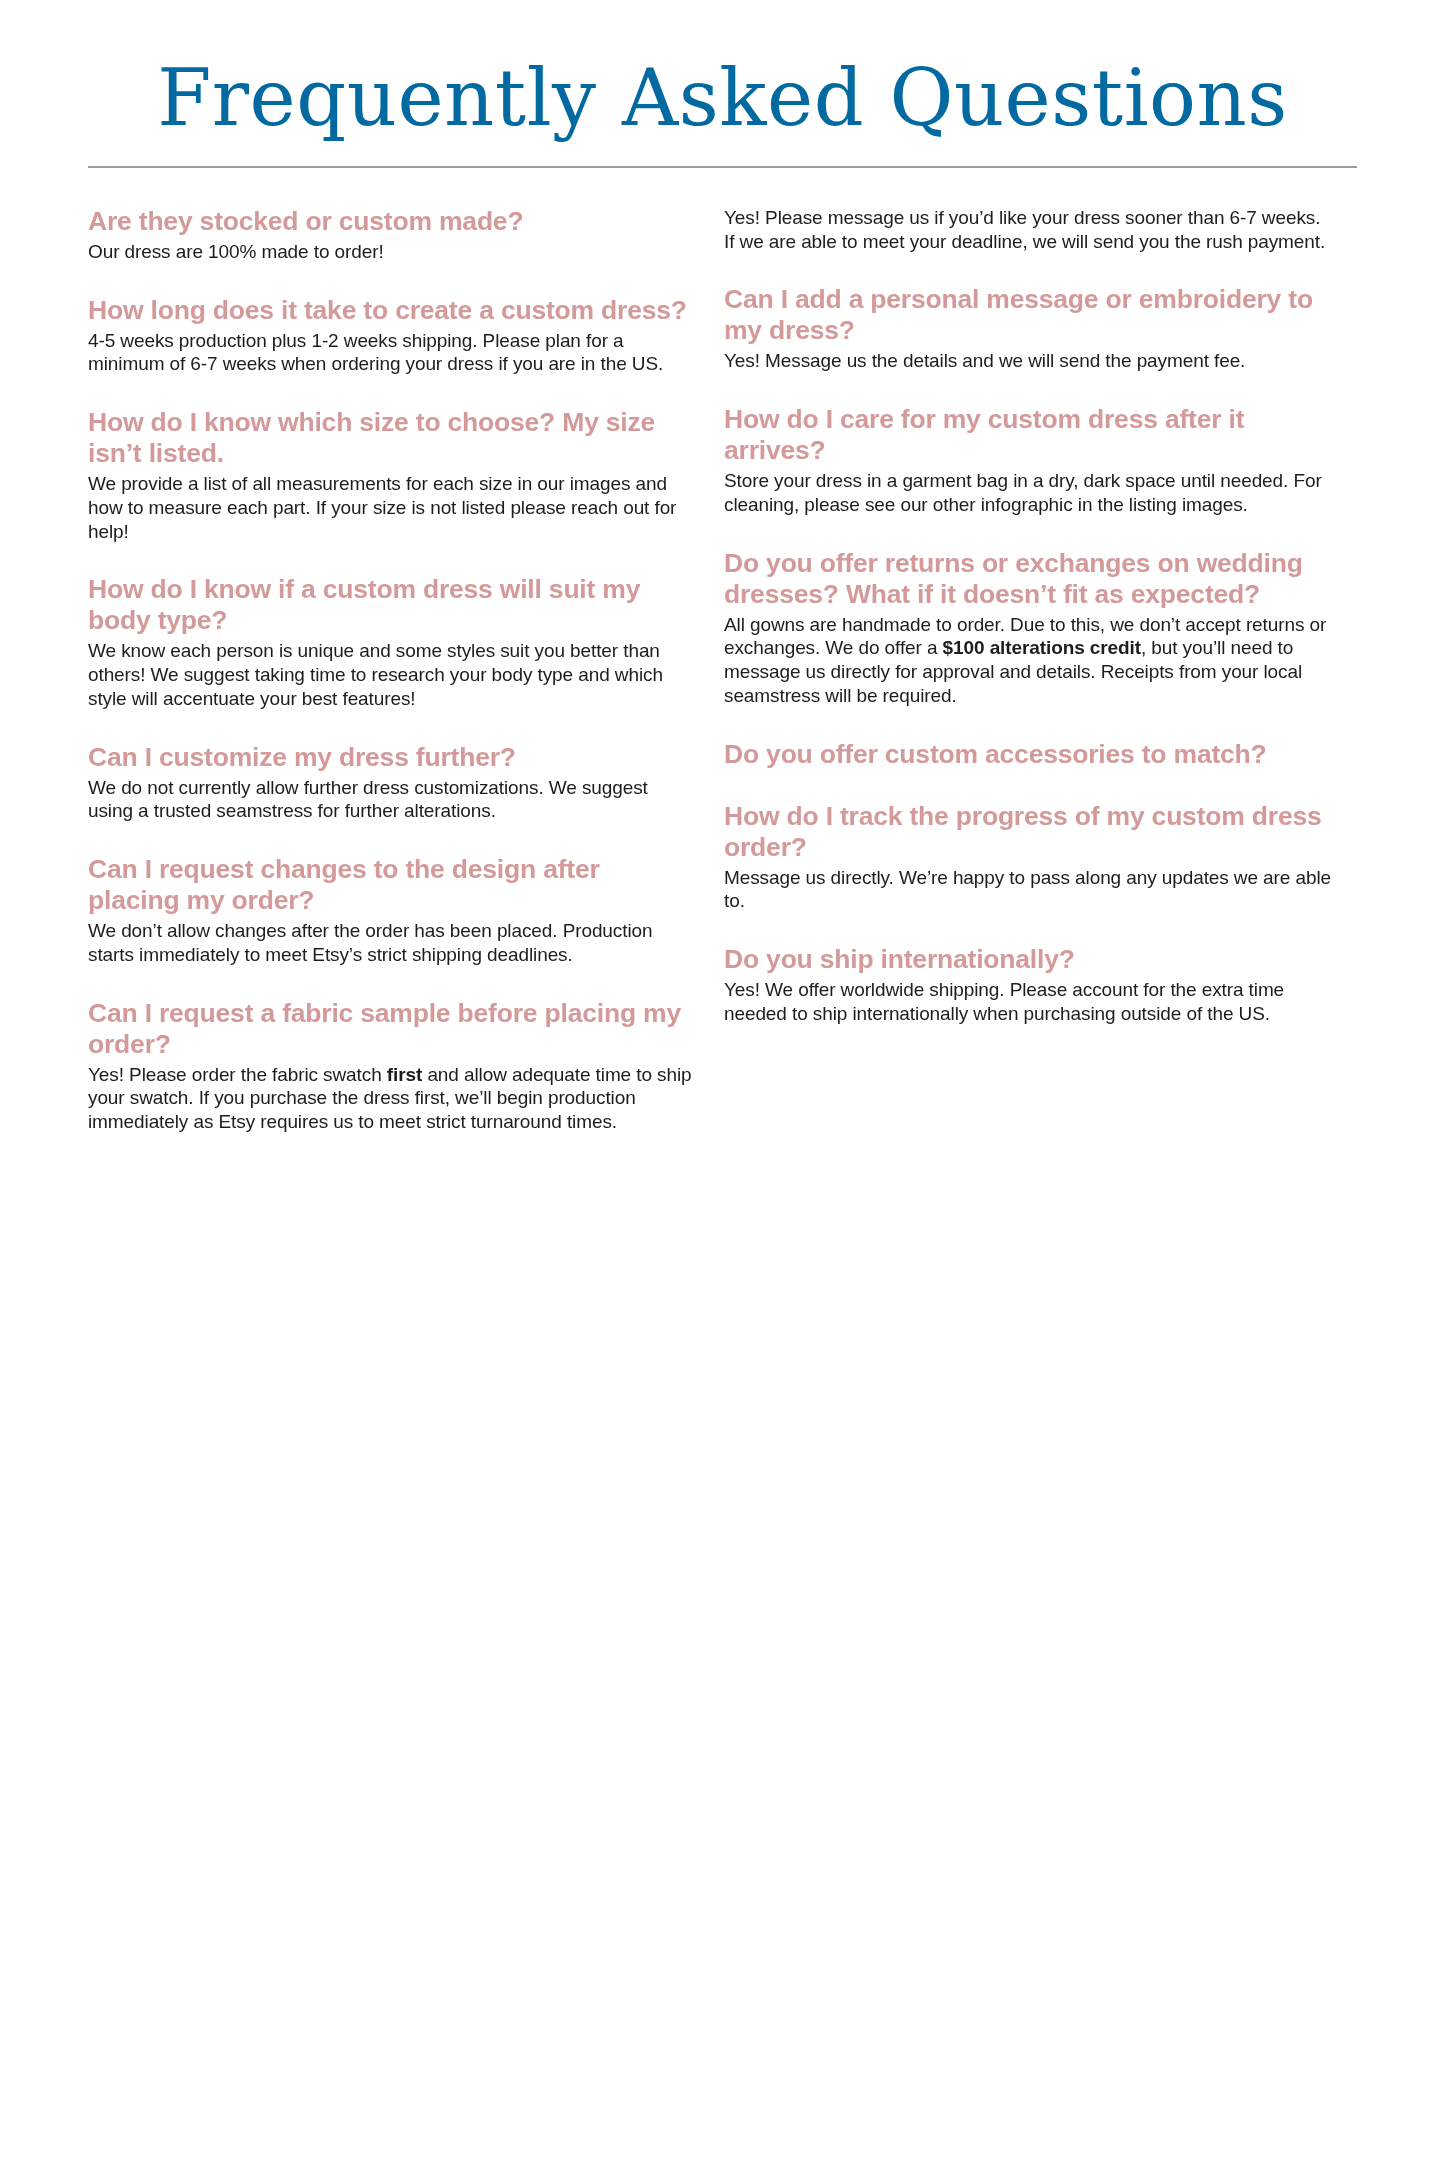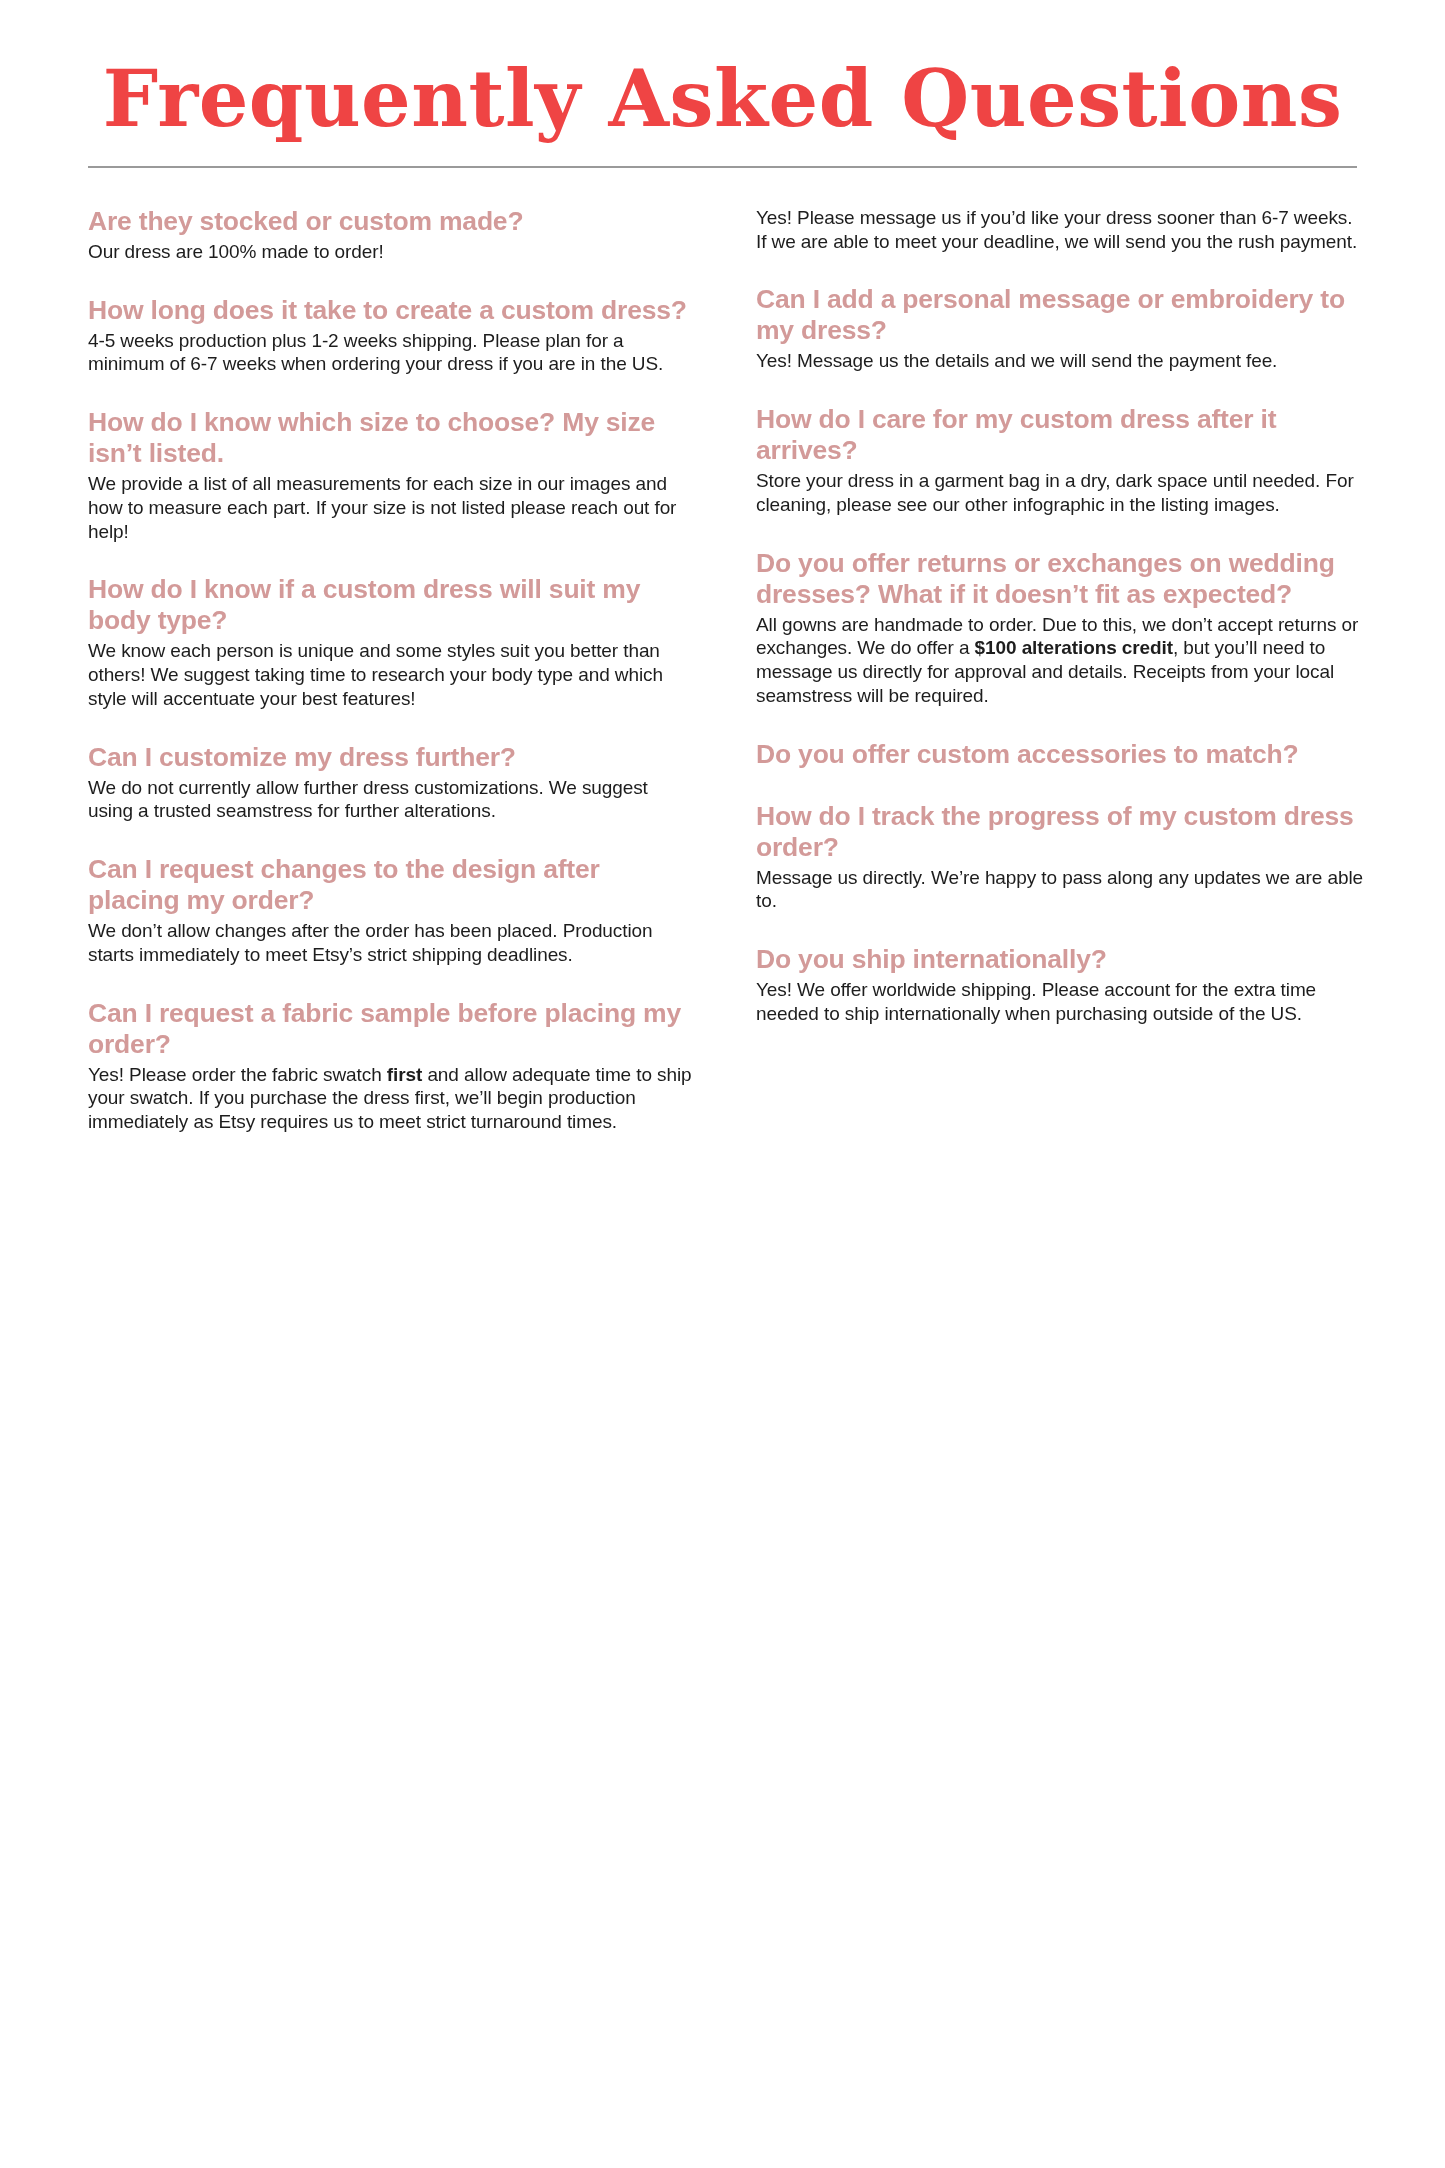--- a/index.html
+++ b/index.html
@@ -17,40 +17,40 @@
   .page {
     position: relative;
     width: 1445px;
     height: 2168px;
     box-sizing: border-box;
     padding: 58px 88px 0 88px;
     background: #ffffff;
   }
   .page-title {
     font-family: "DejaVu Serif", "Liberation Serif", serif;
-    font-weight: 700;
-    color: #ef4444;
+    font-weight: 400;
+    color: #0369a1;
     font-size: 78px;
     line-height: 1.05;
     letter-spacing: 0.5px;
     text-align: center;
     margin: 0;
     padding: 0 0 26px 0;
     white-space: nowrap;
   }
   .title-rule {
     height: 2px;
     background: #9a9a9a;
     width: 100%;
     margin: 0 0 38px 0;
   }
   .columns {
     display: flex;
     flex-direction: row;
-    gap: 60px;
+    gap: 28px;
     align-items: flex-start;
   }
   .column {
     width: 608px;
     flex: 0 0 608px;
   }
   .qa {
     margin-bottom: 31px;
   }
   .qa:last-child {

